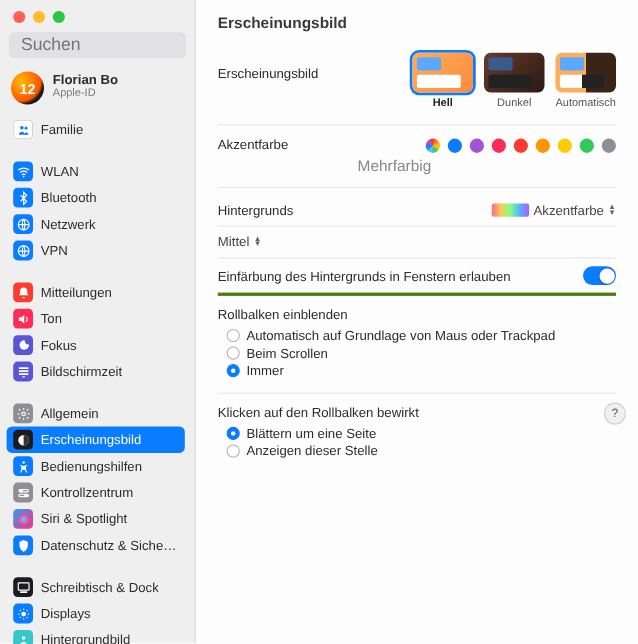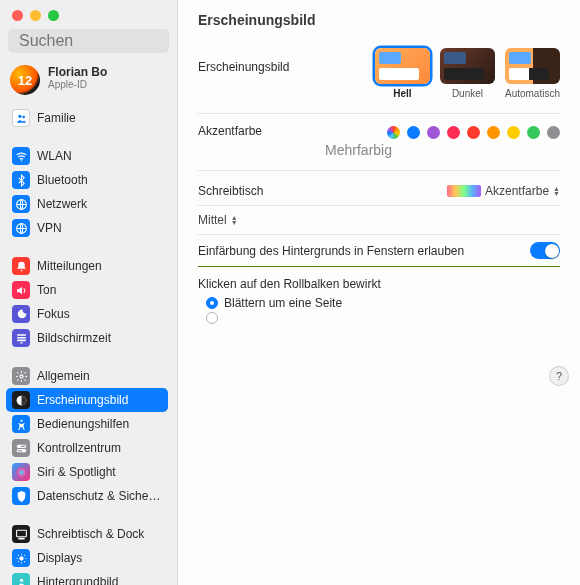--- a/index.html
+++ b/index.html
@@ -308,56 +308,74 @@
               <div class="ac" style="background: rgb(255, 149, 0);"></div>
               <div class="ac" style="background: rgb(255, 204, 0);"></div>
               <div class="ac" style="background: rgb(52, 199, 89);"></div>
               <div class="ac" style="background: rgb(142, 142, 147);"></div>
             </div>
         </div>
         <div class="accent-sub">Mehrfarbig</div>
       </div>
 
       <div class="kv-row">
-        <div>Schreibtisch</div>
+        <div>Hintergrunds</div>
         <div class="val-btn">
           <span class="highlight-swatch"></span>
           <span>Akzentfarbe</span>
           <span class="updown">
               <span>▲</span>
               <span>▼</span>
             </span>
         </div>
       </div>
 
       <div class="kv-row">
         <div class="val-btn">
           <span>Mittel</span>
           <span class="updown">
               <span>▲</span>
               <span>▼</span>
             </span>
         </div>
       </div>
 
-      <div class="kv-row" style="border-bottom:1px solid #4d7c0f;gap:14px;">
+      <div class="kv-row" style="border-bottom:3px solid #4d7c0f;gap:14px;">
         <div>Einfärbung des Hintergrunds in Fenstern erlauben</div>
         <div class="toggle"></div>
       </div>
 
+      <div class="radio-group">
+        <div class="heading">Rollbalken einblenden</div>
+        <div id="scrollbars-opts">
+            <div class="radio-opt">
+              <span class="radio"></span>
+              <span>Automatisch auf Grundlage von Maus oder Trackpad</span>
+            </div>
+            <div class="radio-opt">
+              <span class="radio"></span>
+              <span>Beim Scrollen</span>
+            </div>
+            <div class="radio-opt">
+              <span class="radio checked"></span>
+              <span>Immer</span>
+            </div>
+          </div>
+      </div>
 
       <div class="radio-group" style="border-bottom:none;">
         <div class="heading">Klicken auf den Rollbalken bewirkt</div>
         <div id="scrollclick-opts">
             <div class="radio-opt">
               <span class="radio checked"></span>
               <span>Blättern um eine Seite</span>
             </div>
             <div class="radio-opt">
               <span class="radio"></span>
+              <span>Anzeigen dieser Stelle</span>
             </div>
           </div>
       </div>
 
     </div>
     <div class="help-btn">?</div>
   </div>
 </div>
 
 </body></html>

